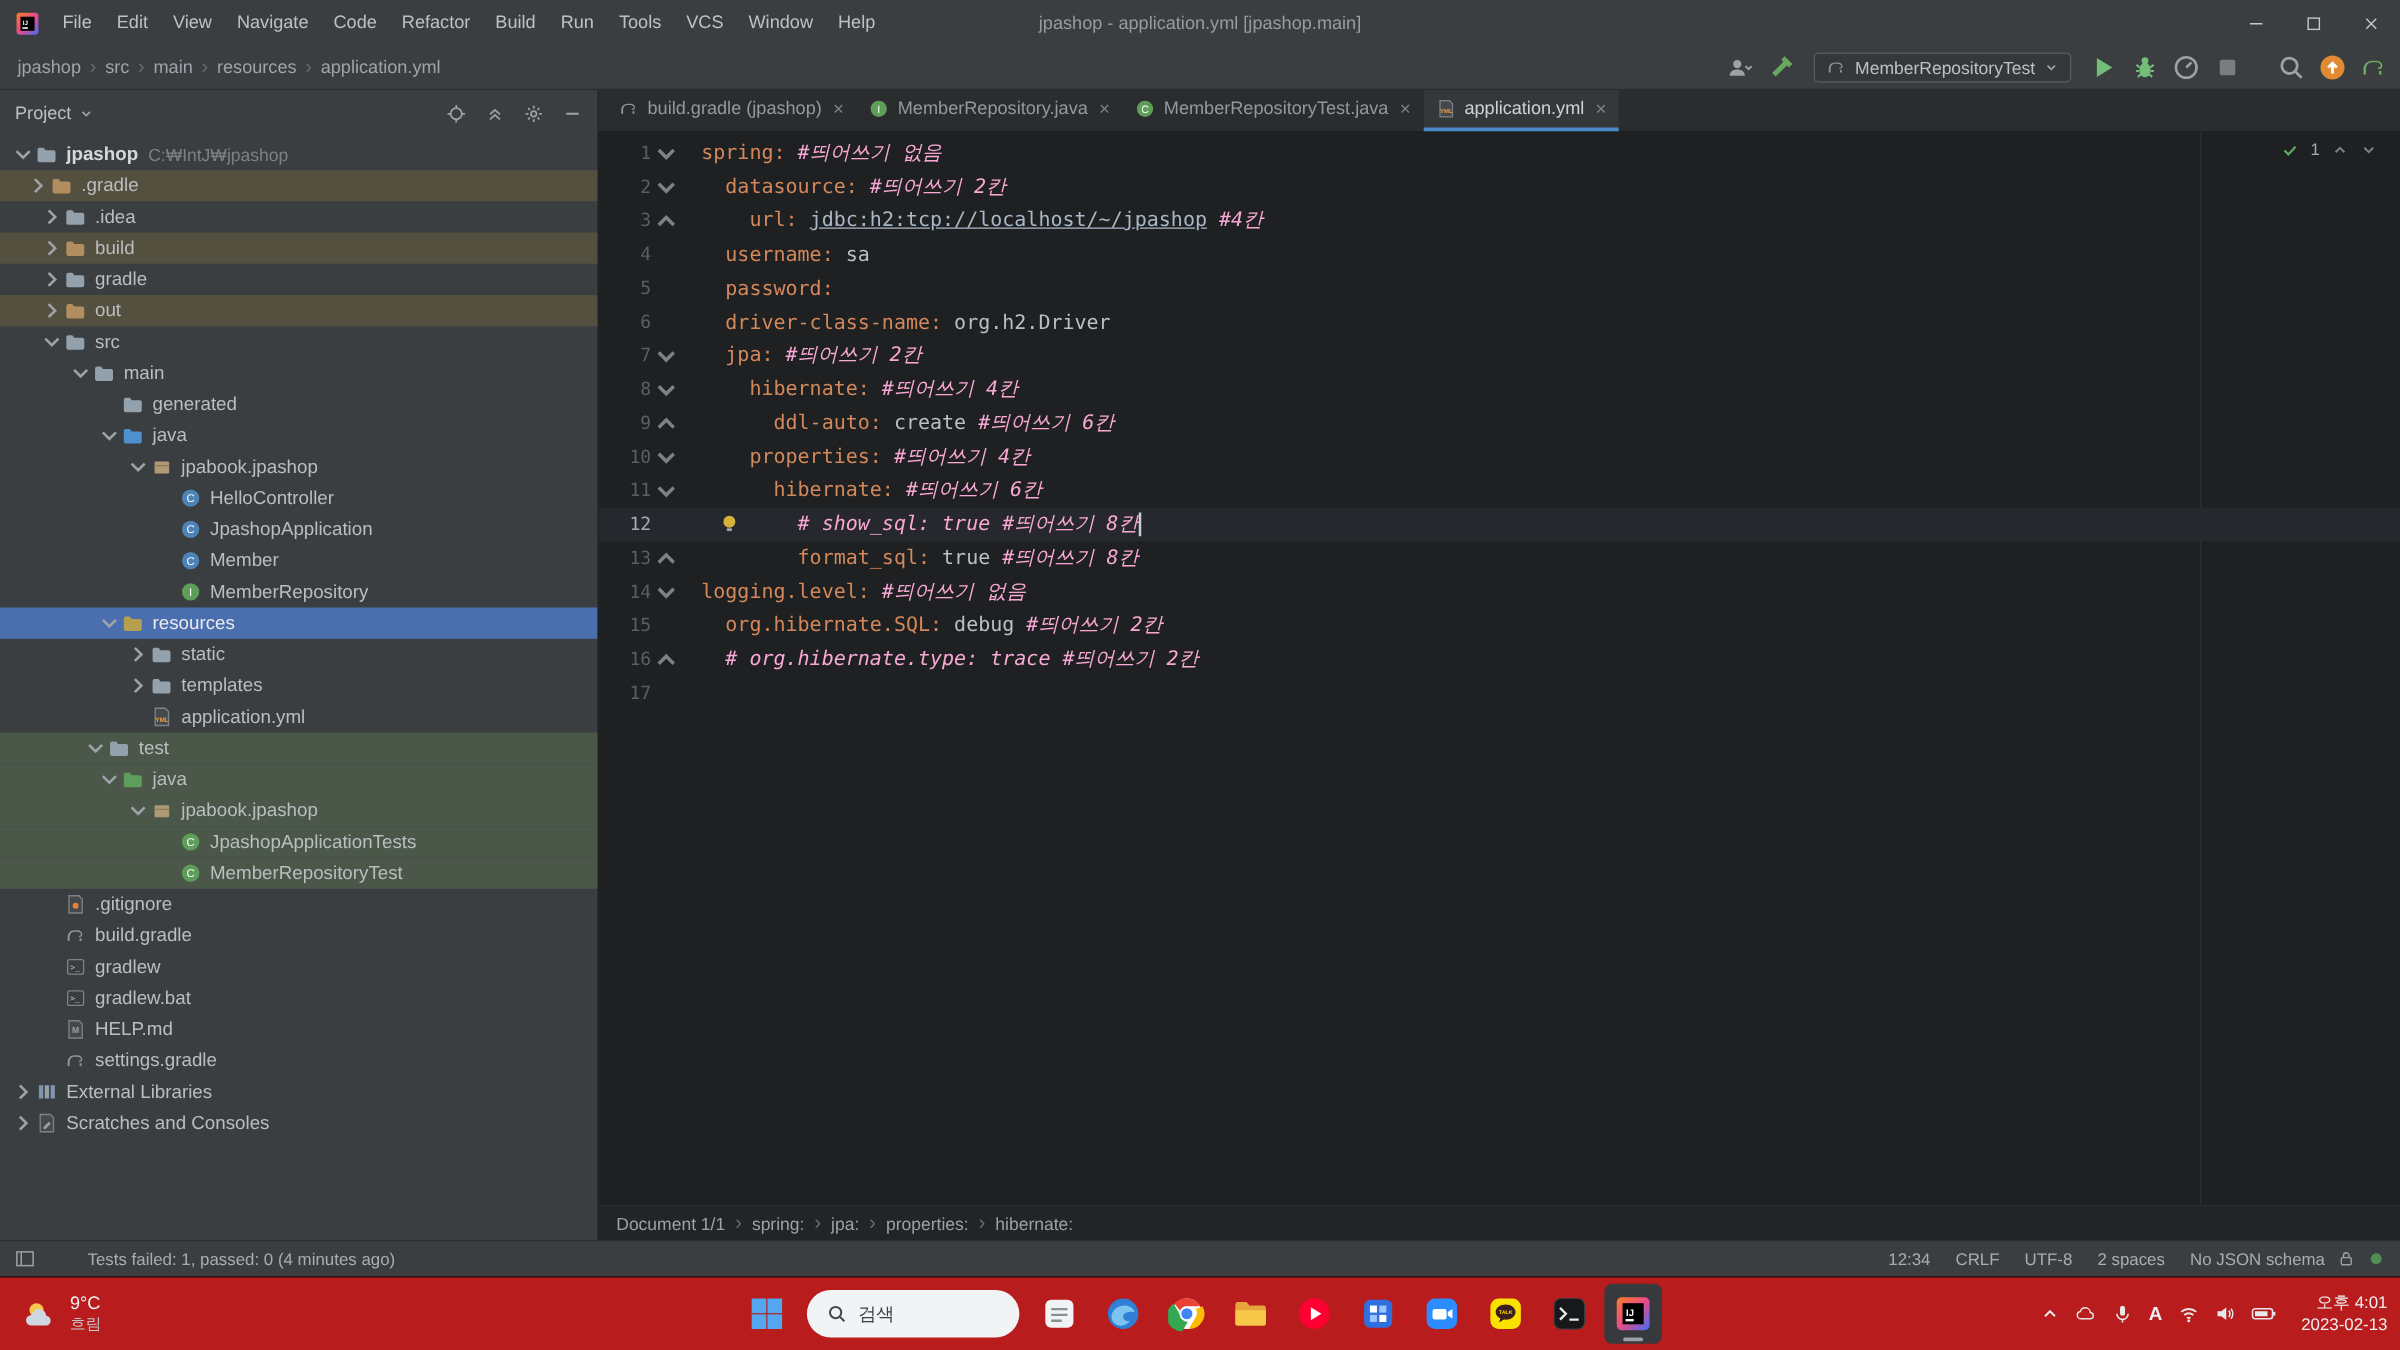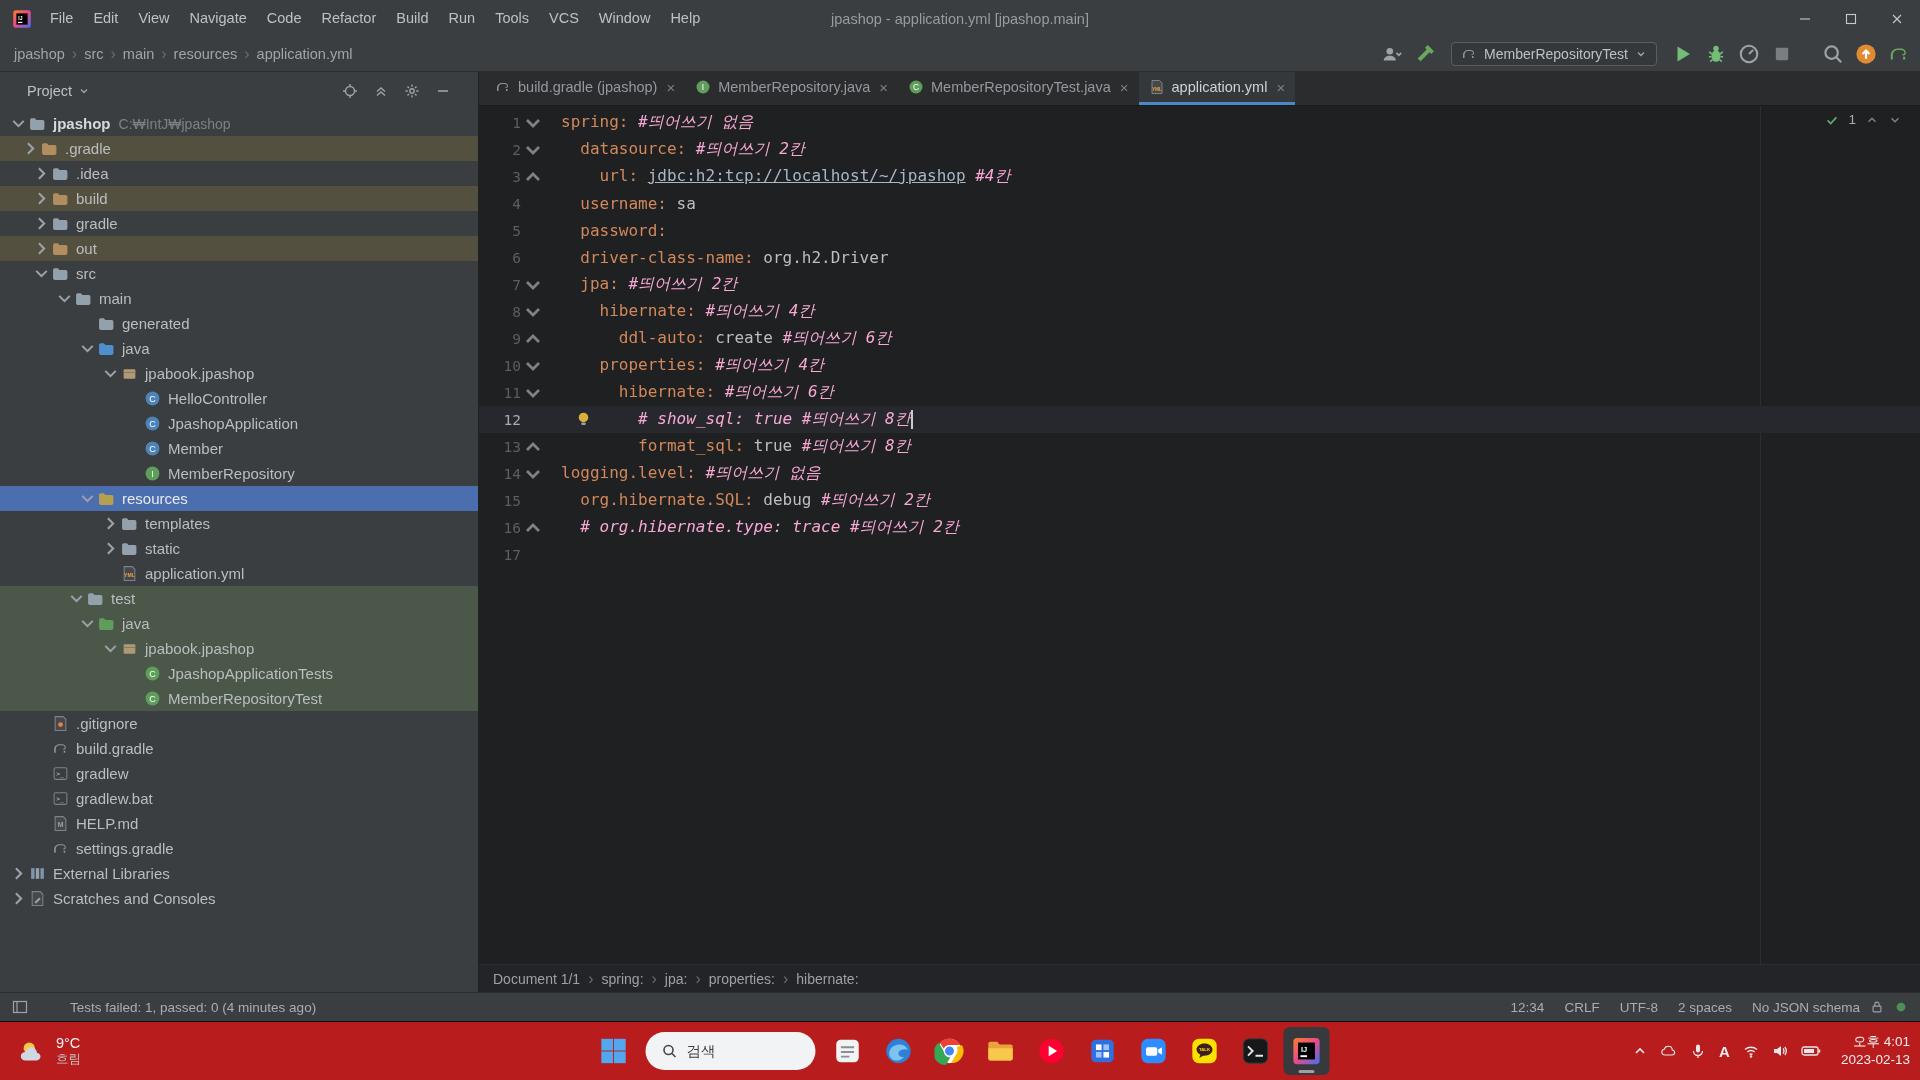--- a/index.html
+++ b/index.html
@@ -25,21 +25,21 @@
   .crumb-sep { color:#686d73; font-size:16px; }
   .nav-right { margin-left:auto; display:flex; align-items:center; gap:11px; }
   .nav-right .gap { margin-left:18px; }
   .run-chip { display:flex; align-items:center; gap:7px; background:#35383a; border:1px solid #5a5e62; border-radius:4px; padding:3px 9px; font-size:14px; color:#bdc1c7; margin:0 4px; }
 
   
   .main { flex:1 1 auto; display:flex; min-height:0; }
 
   
   .project { width:479px; flex:0 0 479px; background:#3b3e40; border-right:1px solid #1f2123; display:flex; flex-direction:column; }
-  .proj-header { height:37px; display:flex; align-items:center; padding:0 27px; font-size:14.5px; color:#bdc1c5; flex:0 0 auto; }
+  .proj-header { height:37px; display:flex; align-items:center; padding:0 12px; font-size:14.5px; color:#bdc1c5; flex:0 0 auto; }
   .proj-title-wrap { display:flex; align-items:center; gap:6px; }
   .proj-icons { margin-left:auto; display:flex; align-items:center; gap:15px; }
   .tree { flex:1; overflow:hidden; padding-top:2px; }
   .tree-row { height:25px; display:flex; align-items:center; font-size:15px; color:#bbbdbf; white-space:nowrap; cursor:default; }
   .tree-row .chev { width:21px; height:18px; display:inline-flex; align-items:center; justify-content:center; flex:0 0 21px; }
   .tree-row .ic { margin-right:7px; flex:0 0 auto; }
   .tree-label.bold { font-weight:bold; color:#d6d9dc; }
   .tree-path { color:#7c8186; margin-left:8px; font-size:14px; }
   .bg-olive { background:#53503f; }
   .bg-green { background:#4a5749; }
@@ -486,34 +486,34 @@
               <span class="chev">
                 <svg viewBox="0 0 16 16">
                   <path d="M6 4l4 4-4 4" stroke="#9da2a8" stroke-width="1.6" fill="none"></path>
                 </svg>
               </span>
               <span class="ic">
                 <svg viewBox="0 0 16 16">
                   <path fill="#93a1ad" d="M1 4.5C1 3.7 1.7 3 2.5 3h3L7 4.8h6c.8 0 1.5.7 1.5 1.5v6.2c0 .8-.7 1.5-1.5 1.5H2.5c-.8 0-1.5-.7-1.5-1.5z"></path>
                 </svg>
               </span>
+              <span class="tree-label">static</span>
+            </div>
+            <div class="tree-row" style="padding-left: 100px;">
+              <span class="chev">
+                <svg viewBox="0 0 16 16">
+                  <path d="M6 4l4 4-4 4" stroke="#9da2a8" stroke-width="1.6" fill="none"></path>
+                </svg>
+              </span>
+              <span class="ic">
+                <svg viewBox="0 0 16 16">
+                  <path fill="#93a1ad" d="M1 4.5C1 3.7 1.7 3 2.5 3h3L7 4.8h6c.8 0 1.5.7 1.5 1.5v6.2c0 .8-.7 1.5-1.5 1.5H2.5c-.8 0-1.5-.7-1.5-1.5z"></path>
+                </svg>
+              </span>
               <span class="tree-label">templates</span>
-            </div>
-            <div class="tree-row" style="padding-left: 100px;">
-              <span class="chev">
-                <svg viewBox="0 0 16 16">
-                  <path d="M6 4l4 4-4 4" stroke="#9da2a8" stroke-width="1.6" fill="none"></path>
-                </svg>
-              </span>
-              <span class="ic">
-                <svg viewBox="0 0 16 16">
-                  <path fill="#93a1ad" d="M1 4.5C1 3.7 1.7 3 2.5 3h3L7 4.8h6c.8 0 1.5.7 1.5 1.5v6.2c0 .8-.7 1.5-1.5 1.5H2.5c-.8 0-1.5-.7-1.5-1.5z"></path>
-                </svg>
-              </span>
-              <span class="tree-label">static</span>
             </div>
             <div class="tree-row" style="padding-left: 100px;">
               <span class="chev"></span>
               <span class="ic">
                 <svg viewBox="0 0 16 16">
                   <path d="M3 1.5h7.5L13 4v10.5H3z" fill="#45494d" stroke="#7c8287" stroke-width="1"></path>
                   <text x="8" y="11.5" font-size="4.8" text-anchor="middle" fill="#e8a33d" font-family="sans-serif" font-weight="bold">YML</text>
                 </svg>
               </span>
               <span class="tree-label">application.yml</span>

